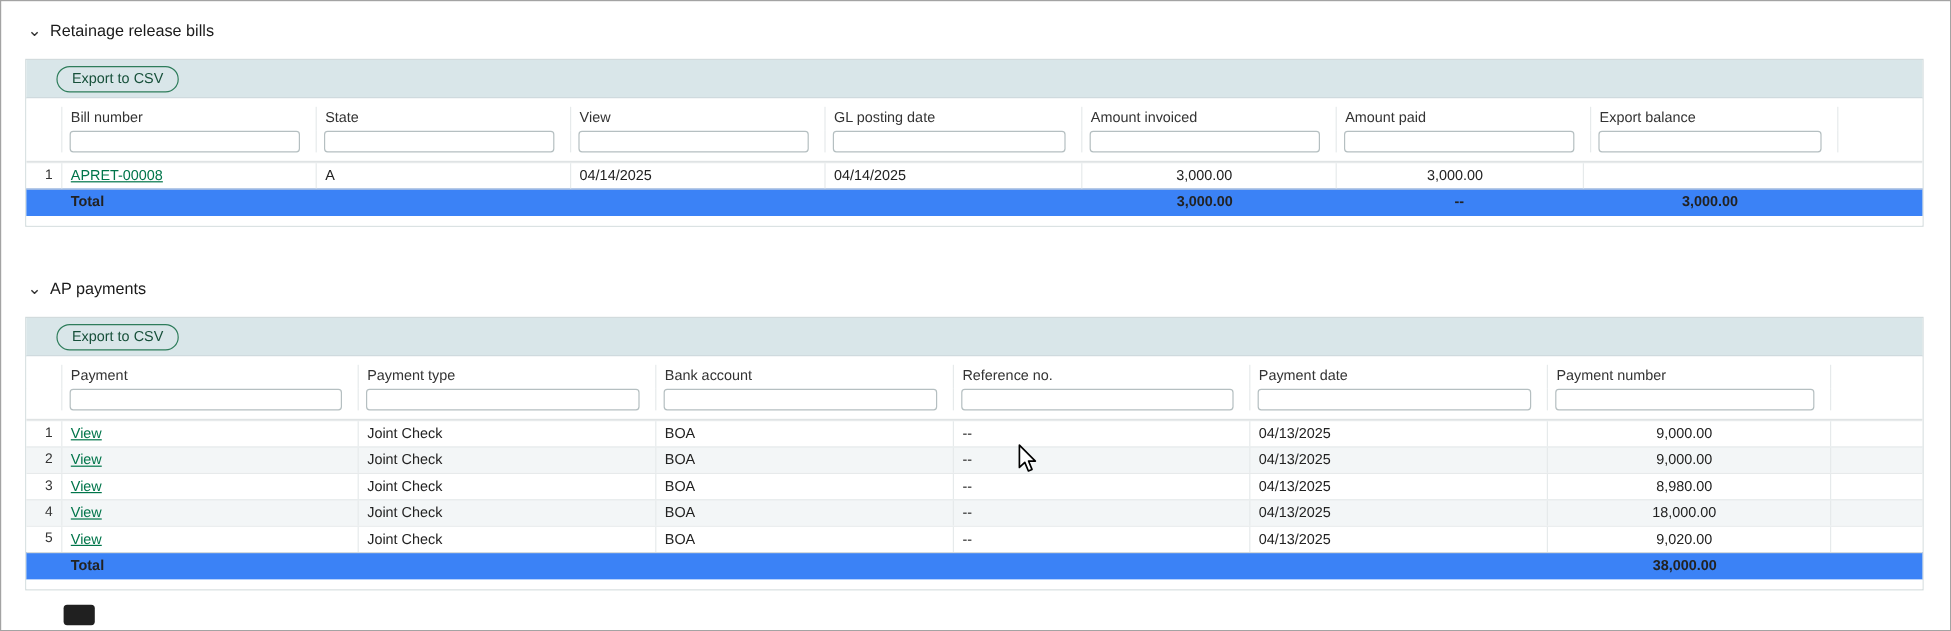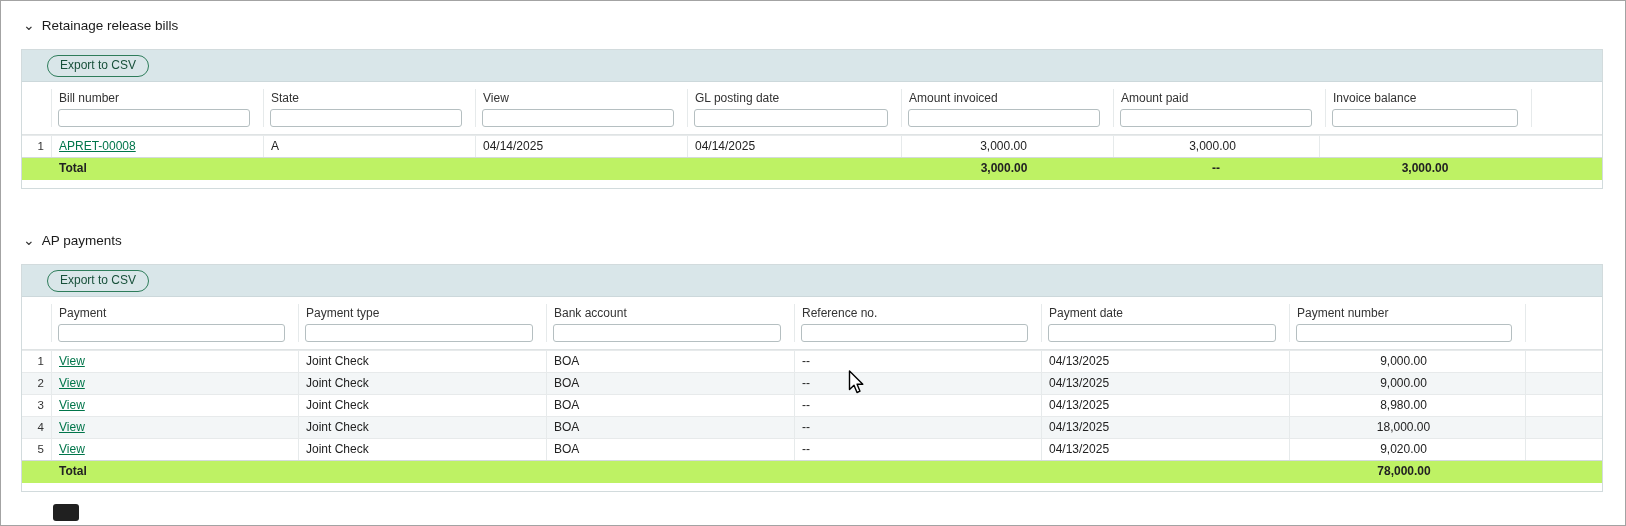--- a/index.html
+++ b/index.html
@@ -77,21 +77,21 @@
     box-sizing: border-box;
     background: #fff;
     font: inherit;
     padding: 0 4px;
   }
 
   .tr { display: flex; height: 21px; line-height: 20px; border-top: 1px solid #e7eaeb; background: #fff; }
   .tr:first-of-type { border-top: none; }
   .tr.alt { background: #f3f6f7; }
   .tr.total {
-    background: #bef264;
+    background: #3b82f6;
     font-weight: bold;
     height: 22px;
     line-height: 21px;
     border-top: 1px solid #d4dadc;
   }
   .td {
     box-sizing: border-box;
     padding-left: 7px;
     overflow: hidden;
     white-space: nowrap;
@@ -150,21 +150,21 @@
       </div>
 
       <div class="thead">
         <div class="th c0 sep"></div>
         <div class="th c1 sep">Bill number</div>
         <div class="th c2 sep">State</div>
         <div class="th c3 sep">View</div>
         <div class="th c4 sep">GL posting date</div>
         <div class="th c5 sep">Amount invoiced</div>
         <div class="th c6 sep">Amount paid</div>
-        <div class="th c7 sep">Invoice balance</div>
+        <div class="th c7 sep">Export balance</div>
         <div class="th gutter"></div>
       </div>
 
       <div class="tfilter">
         <div class="fc c0 sep"></div>
         <div class="fc c1 sep"><input class="filter" style=""></div>
         <div class="fc c2 sep"><input class="filter" style=""></div>
         <div class="fc c3 sep"><input class="filter" style=""></div>
         <div class="fc c4 sep"><input class="filter" style=""></div>
         <div class="fc c5 sep"><input class="filter" style=""></div>
@@ -287,21 +287,21 @@
         <div class="td gutter"></div>
       </div>
 
       <div class="tr total">
         <div class="td c0"></div>
         <div class="td c1">Total</div>
         <div class="td c2"></div>
         <div class="td c3"></div>
         <div class="td c4"></div>
         <div class="td c5"></div>
-        <div class="td c6 right">78,000.00</div>
+        <div class="td c6 right">38,000.00</div>
         <div class="td gutter"></div>
       </div>
       <div class="card-footer"></div>
     </div>
   </div>
 
   <div class="cursor">
     <svg width="19" height="25" viewBox="0 0 19 25">
       <path d="M1.5,1 L1.5,19.5 L6,15.3 L9,22.5 L12,21.2 L9.1,14.2 L14.8,14.2 Z" fill="#ffffff" stroke="#000000" stroke-width="1.4" stroke-linejoin="round"></path>
     </svg>

